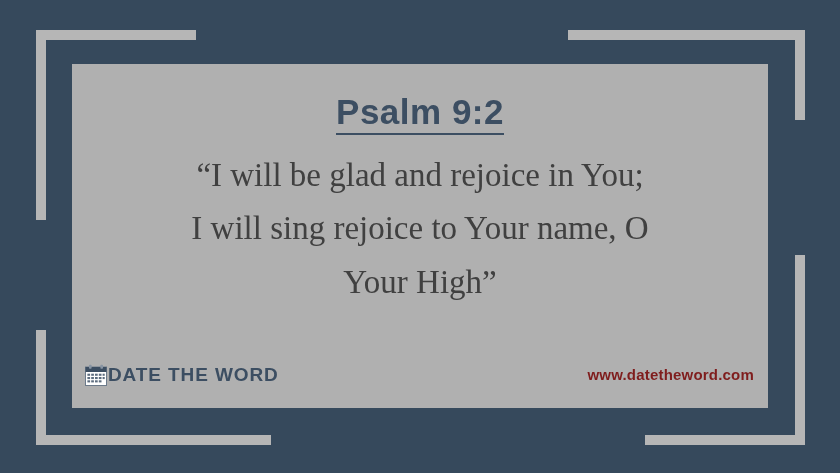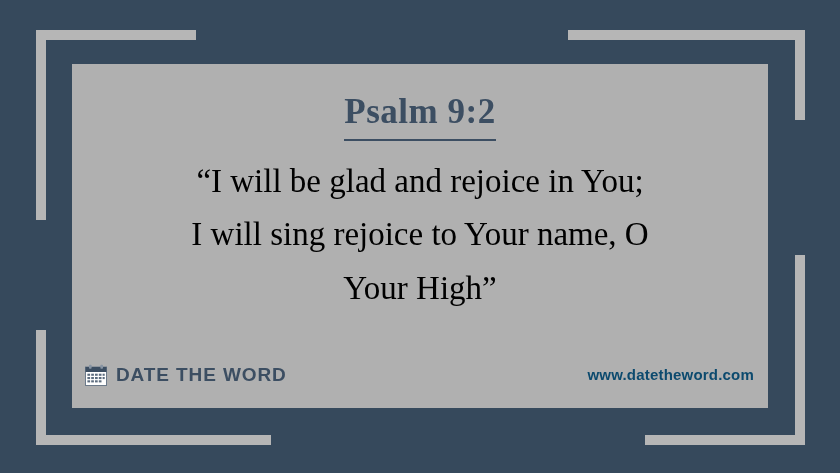--- a/index.html
+++ b/index.html
@@ -53,58 +53,58 @@
   
   #verse-block {
     position: absolute;
     left: 0;
     top: 30px;
     width: 696px;
     text-align: center;
   }
 
   #verse-reference {
-    font-family: Liberation Serif, serif;
+    font-family: Liberation Sans, sans-serif;
     font-weight: bold;
     font-size: 35px;
     line-height: 1.05;
     color: #3C4E62;
     letter-spacing: 0.5px;
     display: inline-block;
     border-bottom: 2px solid #3C4E62;
-    padding-bottom: 8px;
+    padding-bottom: 2px;
   }
 
   #verse-text {
     margin-top: 14px;
     font-family: "Liberation Serif", "DejaVu Serif", serif;
     font-size: 33px;
     line-height: 1.62;
-    color: #000000;
+    color: #404040;
     padding: 0 16px;
   }
   #verse-text .vline { display: block; white-space: nowrap; }
 
   
   #footer {
     position: absolute;
     left: 0;
     bottom: 16px;
     width: 696px;
     height: 34px;
   }
 
   #brand {
     position: absolute;
     left: 12px;
     top: 0;
     height: 34px;
     display: flex;
     align-items: center;
-    gap: 8px;
+    gap: 0;
   }
 
   #calendar-icon {
     width: 24px;
     height: 24px;
     display: block;
     flex: 0 0 auto;
   }
 
   #brand-name {
@@ -119,21 +119,21 @@
   #site-url {
     position: absolute;
     right: 14px;
     top: 0;
     height: 34px;
     line-height: 34px;
     font-family: "Liberation Sans", sans-serif;
     font-size: 15px;
     font-weight: bold;
     letter-spacing: 0.2px;
-    color: #0c4a6e;
+    color: #7f1d1d;
     white-space: nowrap;
   }
 </style>
 </head>
 <body>
 
 <div id="slide">
 
   <div class="bracket b-tl-h"></div>
   <div class="bracket b-tl-v"></div>

